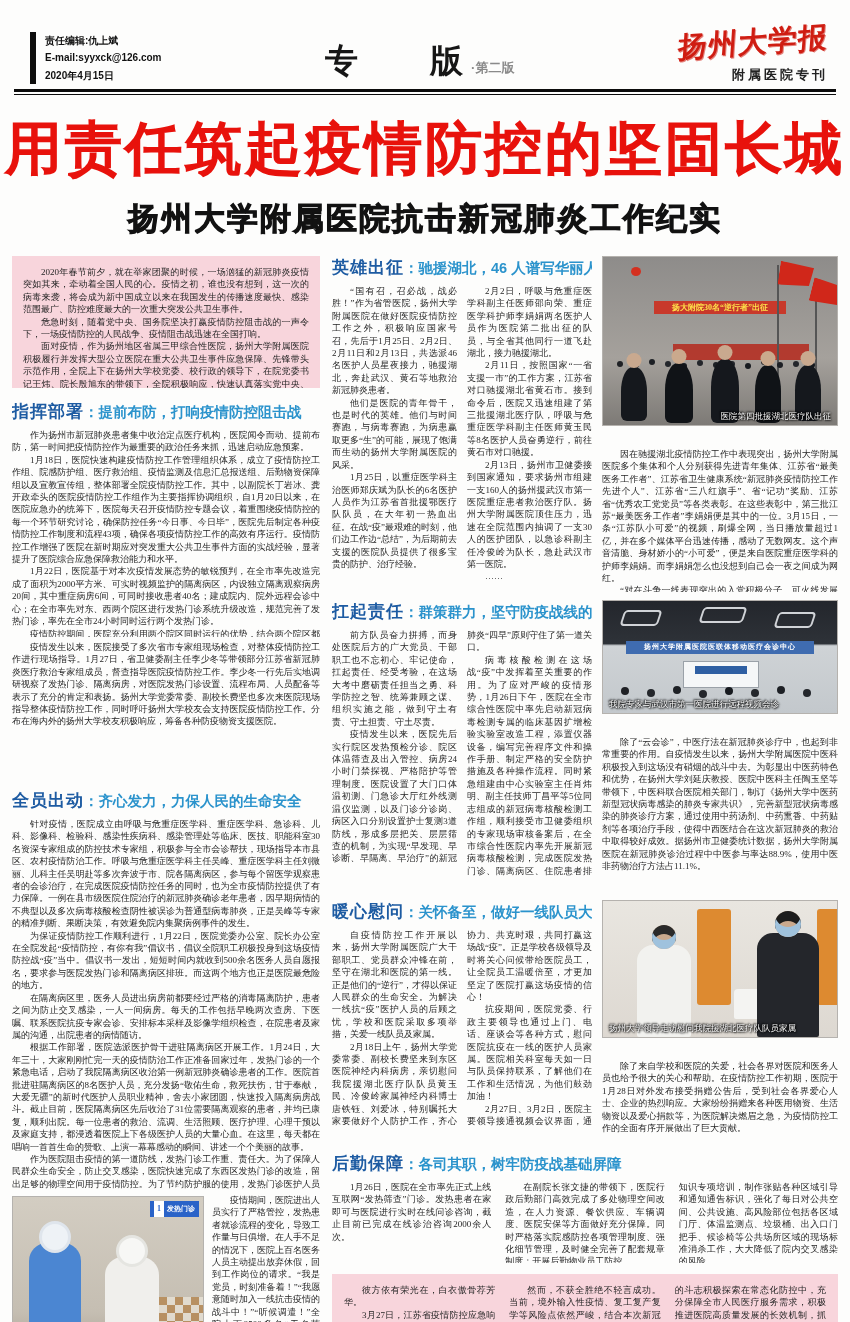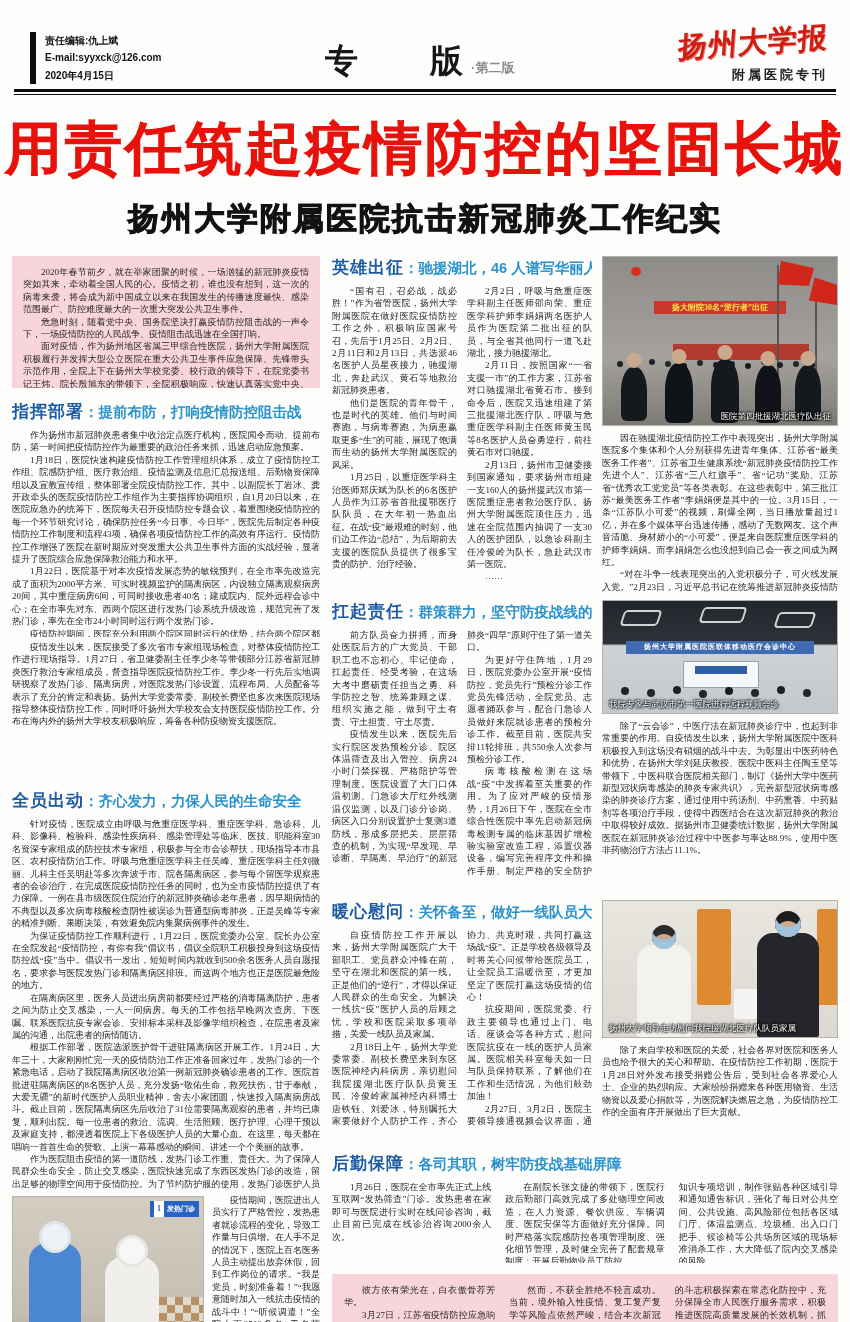--- a/index.html
+++ b/index.html
@@ -79,21 +79,21 @@
   .ph-fever .sign b{display:inline-block;background:#fff;color:#2a63c8;width:10px;text-align:center;margin-right:3px;font-size:8px;}
   .ph-fever .checker{position:absolute;right:0;bottom:0;width:52px;height:64px;
     background:repeating-conic-gradient(#b4854f 0% 25%,#e8e2d6 0% 50%) 0 0/16px 16px;opacity:.8;}
   
   .rowflex{display:flex;gap:10px;}
   .twocol{column-count:2;column-gap:10px;overflow:hidden;}
   .ncol{overflow:hidden;}
   .sec3 .twocol{height:306px;}
   .sec4 .twocol{height:258px;}
   .sec5 .twocol{height:206px;}
-  .rightblock{width:236px;flex:none;display:flex;flex-direction:column;gap:6px;}
+  .rightblock{width:236px;flex:none;display:flex;flex-direction:column;gap:22px;}
   .afterphoto{overflow:hidden;flex:1;}
   .sec3{height:336px;overflow:hidden;}
   .sec4{height:292px;overflow:hidden;margin-top:8px;}
   .sec5{height:244px;overflow:hidden;margin-top:8px;}
   .sec6{height:112px;overflow:hidden;margin-top:8px;}
   .sec6 .cols3{display:flex;gap:14px;height:82px;overflow:hidden;}
   .sec6 .ncol{flex:1;}
   .s1text{height:208px;overflow:hidden;}
   .s2text{height:372px;overflow:hidden;}
   .wrapblk{overflow:hidden;margin-top:4px;}
@@ -237,21 +237,20 @@
     <div class="sec4">
       <div class="rowflex">
         <div style="flex:1;min-width:0;">
           <h3 class="sec-head">
             <span class="kicker">扛起责任</span><span class="rest">：群策群力，坚守防疫战线的净土</span>
           </h3>
           <div class="twocol para-list">
 
           <p class="para">前方队员奋力拼搏，而身处医院后方的广大党员、干部职工也不忘初心、牢记使命，扛起责任、经受考验，在这场大考中磨砺责任担当之勇、科学防控之智、统筹兼顾之谋、组织实施之能，做到守土有责、守土担责、守土尽责。</p>
               <p class="para">疫情发生以来，医院先后实行院区发热预检分诊、院区体温筛查及出入管控、病房24小时门禁探视、严格陪护等管理制度。医院设置了大门口体温初测、门急诊大厅红外线测温仪监测，以及门诊分诊岗、病区入口分别设置护士复测3道防线，形成多层把关、层层筛查的机制，为实现“早发现、早诊断、早隔离、早治疗”的新冠肺炎“四早”原则守住了第一道关口。</p>
-              <p class="para">为更好守住阵地，1月29日，医院党委办公室开展“疫情防控，党员先行”预检分诊工作党员先锋活动，全院党员、志愿者踊跃参与，配合门急诊人员做好来院就诊患者的预检分诊工作。截至目前，医院共安排11轮排班，共550余人次参与预检分诊工作。</p>
               <p class="para">病毒核酸检测在这场战“疫”中发挥着至关重要的作用。为了应对严峻的疫情形势，1月26日下午，医院在全市综合性医院中率先启动新冠病毒检测专属的临床基因扩增检验实验室改造工程，添置仪器设备，编写完善程序文件和操作手册、制定严格的安全防护措施及各种操作流程。同时紧急组建由中心实验室主任肖炜明、副主任技师丁昌平等5位同志组成的新冠病毒核酸检测工作组，顺利接受市卫健委组织的专家现场审核备案后，在全市综合性医院内率先开展新冠病毒核酸检测，完成医院发热门诊、隔离病区、住院患者排查以及手术患者的新冠病毒核酸检测任务之外，作为拥有全市最大的健康管理中心的医院，工作组还承担了全市复工复产体检核酸检测工作，为医院疫情防控增添“硬核武器”。</p>
             </div>
         </div>
         <div class="rightblock">
           <div class="photo ph-conf">
             <div class="hex" style="left:8%;top:8%;width:34px;height:12px;"></div>
             <div class="hex" style="left:42%;top:5%;width:40px;height:12px;"></div>
             <div class="hex" style="left:74%;top:10%;width:34px;height:12px;"></div>
             <div class="confbanner">扬州大学附属医院医联体移动医疗会诊中心</div>
             <div class="screen">

